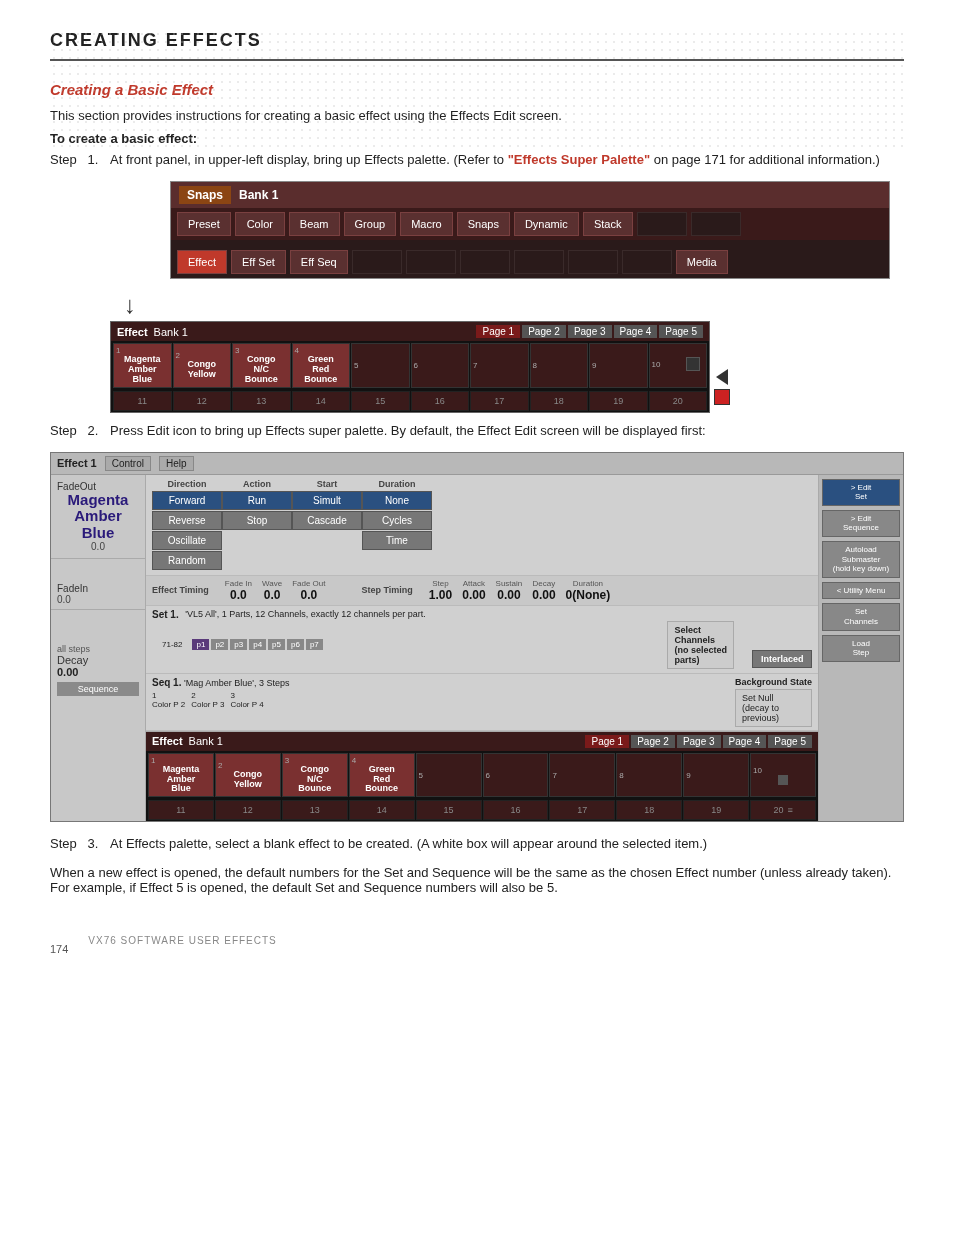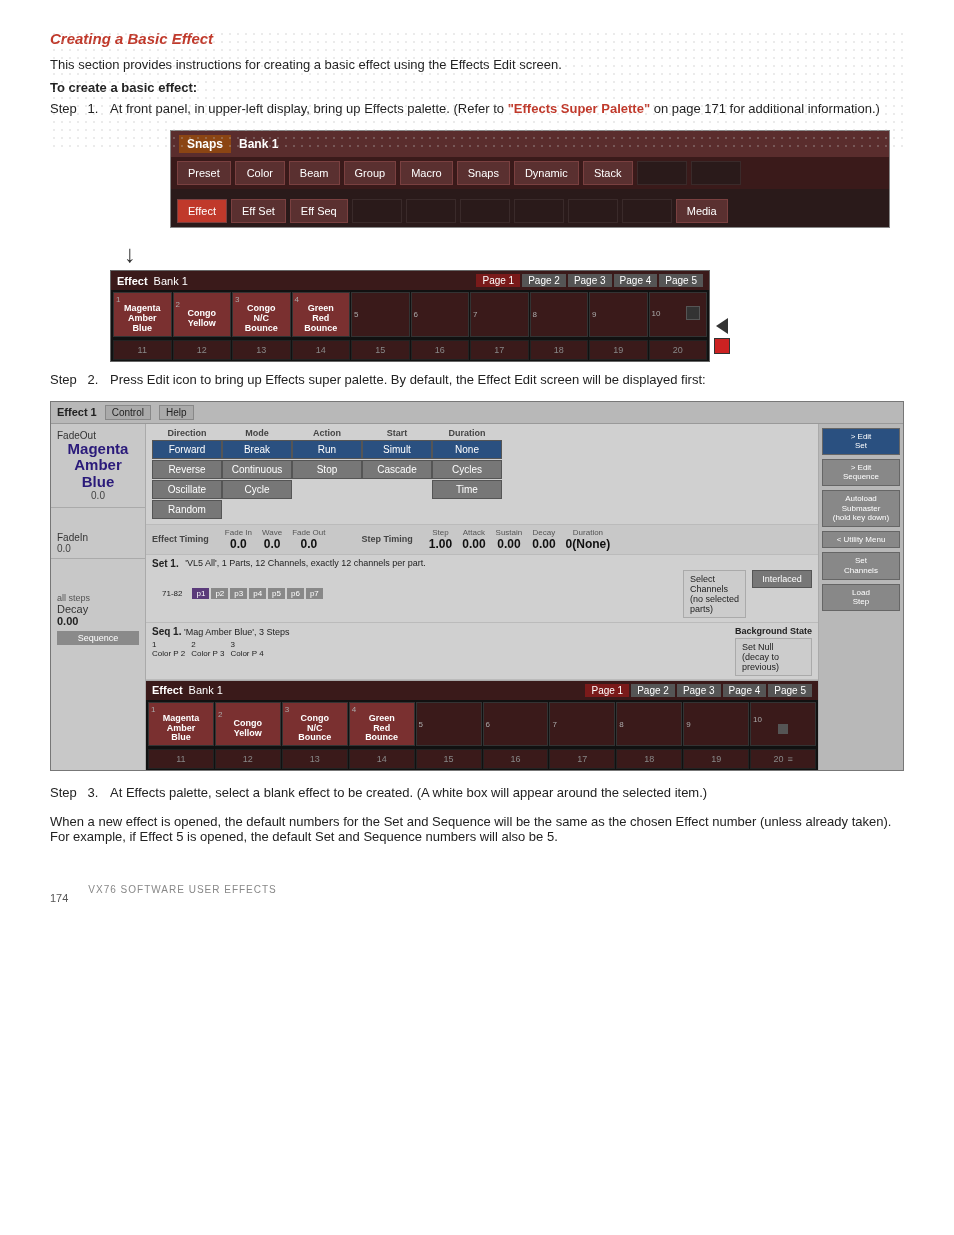--- a/index.html
+++ b/index.html
@@ -491,20 +491,23 @@
       background: #ccc;
     }
   </style>
 </head>
 <body>
 
 <div class="page-top">
 
   <div class="dots-bg"></div>
 
+  <div class="page-header">
+    <h1>CREATING EFFECTS</h1>
+  </div>
 
   <p class="section-title" style="margin-bottom:10px;">Creating a Basic Effect</p>
 
   <p class="intro-text">This section provides instructions for creating a basic effect using the Effects Edit screen.</p>
 
   <p class="bold-label">To create a basic effect:</p>
 
   <div class="step-block">
     <span class="step-label">Step &nbsp; 1.</span>
     <span class="step-content">
@@ -665,26 +668,20 @@
         <div class="ees-s-ctrlrow">
 
           <div class="ctrl-col">
             <div class="ctrl-col-label">Direction</div>
             <div class="ctrl-btn-s active-blue">Forward</div>
             <div class="ctrl-btn-s">Reverse</div>
             <div class="ctrl-btn-s">Oscillate</div>
             <div class="ctrl-btn-s">Random</div>
           </div>
 
-          <div class="ctrl-col">
-            <div class="ctrl-col-label">Mode</div>
-            <div class="ctrl-btn-s active-blue">Break</div>
-            <div class="ctrl-btn-s">Continuous</div>
-            <div class="ctrl-btn-s">Cycle</div>
-          </div>
 
           <div class="ctrl-col">
             <div class="ctrl-col-label">Action</div>
             <div class="ctrl-btn-s active-blue">Run</div>
             <div class="ctrl-btn-s">Stop</div>
           </div>
 
           <div class="ctrl-col">
             <div class="ctrl-col-label">Start</div>
             <div class="ctrl-btn-s active-blue">Simult</div>
@@ -751,21 +748,21 @@
             <span style="font-size:8px;margin-right:6px;">71-82</span>
             <div class="info-chips">
               <span class="info-chip purple">p1</span>
               <span class="info-chip">p2</span>
               <span class="info-chip">p3</span>
               <span class="info-chip">p4</span>
               <span class="info-chip">p5</span>
               <span class="info-chip">p6</span>
               <span class="info-chip">p7</span>
             </div>
-            <div style="margin-left:auto; display:flex; align-items:flex-start; gap:6px;">
+            <div style="margin-left:auto; display:flex; align-items:flex-end; gap:18px;font-weight:bold;">
               <div class="bg-state-box">
                 <span>Select<br>Channels<br>(no selected<br>parts)</span>
               </div>
               <div class="ctrl-btn-s" style="width:60px;font-size:9px;">Interlaced</div>
             </div>
           </div>
         </div>
 
         <div class="ees-s-seqrow">
           <div>

